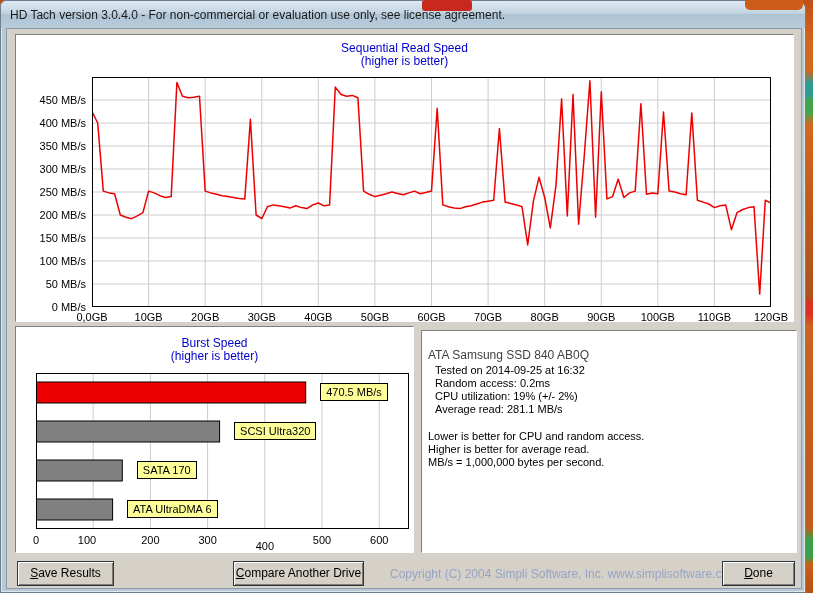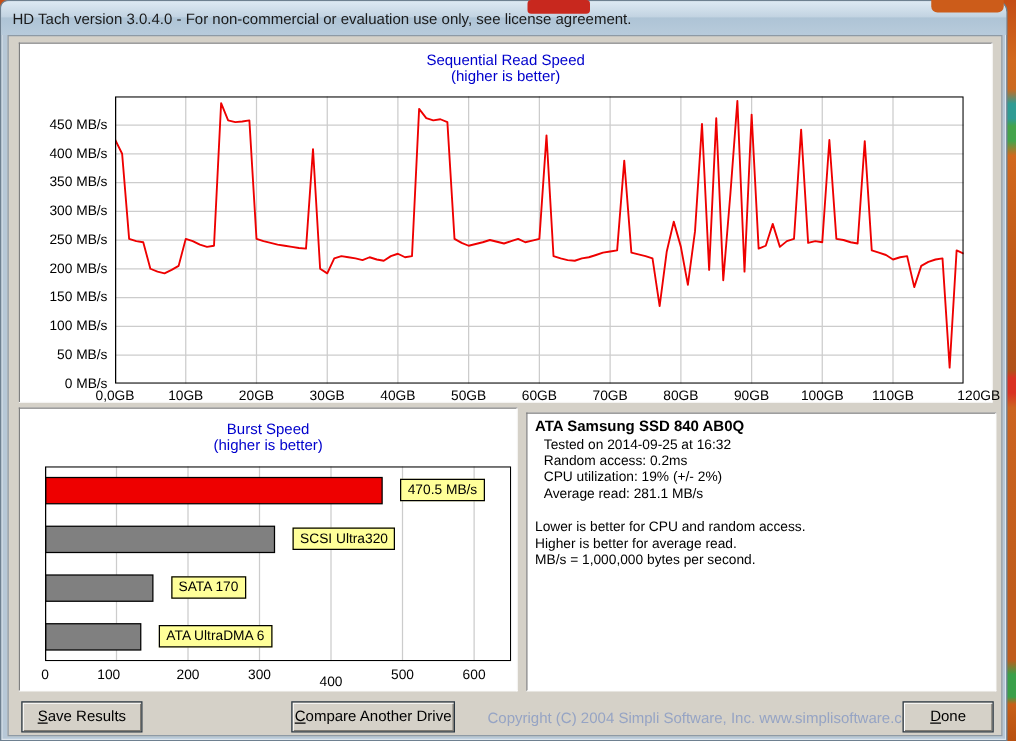--- a/index.html
+++ b/index.html
@@ -68,22 +68,22 @@
   }
   .seq-xtick, .burst-xtick {
     position:absolute; transform:translateX(-50%);
     font-size:11px; color:#000; white-space:nowrap;
   }
   .bar-label {
     position:absolute; background:#ffff99; border:1px solid #000;
     font-size:11px; line-height:14px; padding:1px 5px; color:#000; white-space:nowrap;
   }
   #drive-name {
-    color:#000000; font-weight:bold; font-size:12px;
-    padding:3px 0 2px 6px; white-space:nowrap;
+    color:#404040; font-weight:normal; font-size:12px;
+    padding:17px 0 2px 6px; white-space:nowrap;
   }
   #info-details { padding-left:13px; }
   #info-notes   { padding-left:6px; margin-top:14px; }
   .info-line { font-size:11px; line-height:13px; color:#000; white-space:nowrap; }
   .btn {
     position:absolute; height:25px;
     background:#d5d1c8;
     border:1px solid #2a3640;
     box-shadow: inset 1px 1px 0 #ffffff, inset -1px -1px 0 #7f7b73;
     font-size:12px; color:#000; text-align:center; line-height:23px;
@@ -152,21 +152,21 @@
         <div class="seq-xtick" style="left: 189.167px; top: 276px;">20GB</div>
         <div class="seq-xtick" style="left: 245.75px; top: 276px;">30GB</div>
         <div class="seq-xtick" style="left: 302.333px; top: 276px;">40GB</div>
         <div class="seq-xtick" style="left: 358.917px; top: 276px;">50GB</div>
         <div class="seq-xtick" style="left: 415.5px; top: 276px;">60GB</div>
         <div class="seq-xtick" style="left: 472.083px; top: 276px;">70GB</div>
         <div class="seq-xtick" style="left: 528.667px; top: 276px;">80GB</div>
         <div class="seq-xtick" style="left: 585.25px; top: 276px;">90GB</div>
         <div class="seq-xtick" style="left: 641.833px; top: 276px;">100GB</div>
         <div class="seq-xtick" style="left: 698.417px; top: 276px;">110GB</div>
-        <div class="seq-xtick" style="left: 755px; top: 276px; margin-left: 12px;">120GB</div>
+        <div class="seq-xtick" style="left: 755px; top: 276px;">120GB</div>
       </div>
 
     <div class="panel" id="burst-panel">
       <div class="chart-title">Burst Speed</div>
       <div class="chart-subtitle">(higher is better)</div>
       <svg id="burst-svg" xmlns="http://www.w3.org/2000/svg" viewBox="0 0 373 156">
           <line x1="57.2" y1="0" x2="57.2" y2="156" stroke="#cccccc" stroke-width="1"></line>
           <line x1="114.4" y1="0" x2="114.4" y2="156" stroke="#cccccc" stroke-width="1"></line>
           <line x1="171.6" y1="0" x2="171.6" y2="156" stroke="#cccccc" stroke-width="1"></line>
           <line x1="228.8" y1="0" x2="228.8" y2="156" stroke="#cccccc" stroke-width="1"></line>

